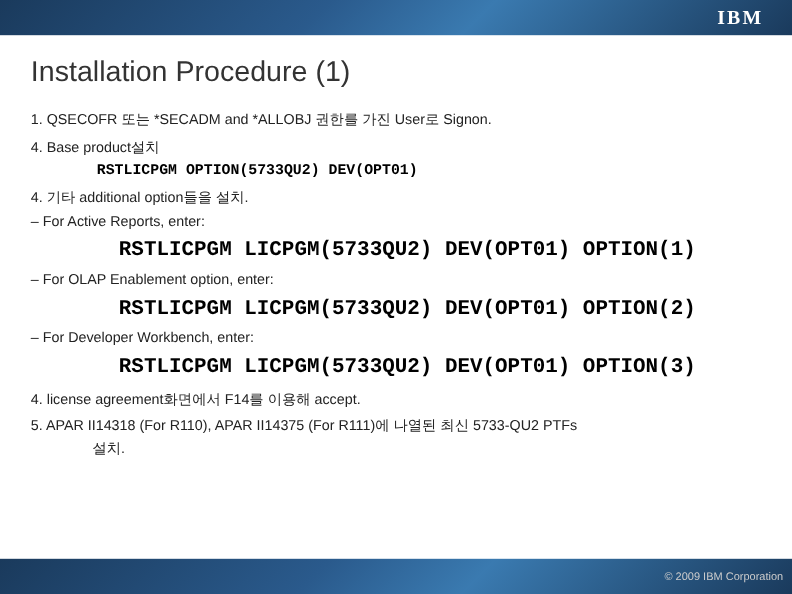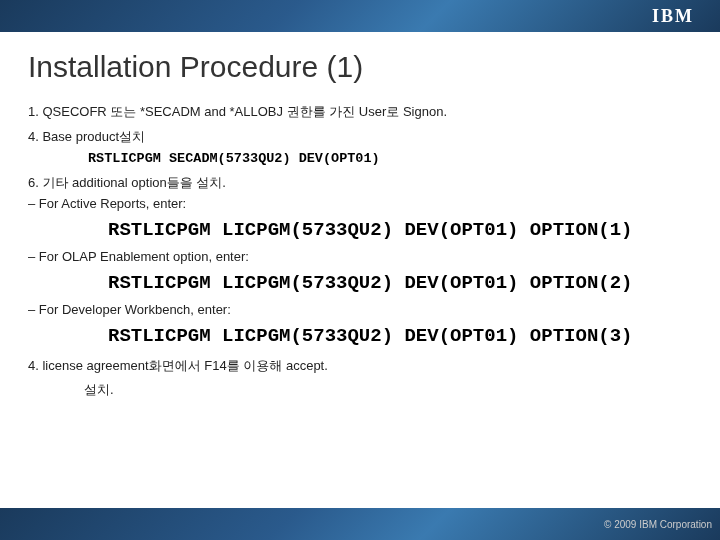--- a/index.html
+++ b/index.html
@@ -52,21 +52,21 @@
       font-size: 10px;
     }
 
     
     .main-content {
       padding: 18px 28px 10px 28px;
       position: relative;
     }
 
     .page-title {
-      font-size: 30px;
+      font-size: 26px;
       font-weight: normal;
       color: #333;
       margin-bottom: 18px;
     }
 
     .content-body {
       font-size: 13px;
       color: #222;
       line-height: 1.6;
     }
@@ -117,25 +117,25 @@
   <h1 class="page-title">Installation Procedure (1)</h1>
 
   <div class="content-body">
 
     <div class="item">
       <span class="item-label">1. QSECOFR 또는 *SECADM and *ALLOBJ 권한를 가진 User로 Signon.</span>
     </div>
 
     <div class="item">
       <span class="item-label">4. Base product설치</span>
-      <span class="code-block">RSTLICPGM SECADM(5733QU2) DEV(OPT01)</span>
+      <span class="code-block">RSTLICPGM OPTION(5733QU2) DEV(OPT01)</span>
     </div>
 
     <div class="item">
-      <span class="item-label">6. 기타 additional option들을 설치.</span>
+      <span class="item-label">4. 기타 additional option들을 설치.</span>
       
       <div class="sub-item">
         <span>– For Active Reports, enter:</span>
         <span class="sub-code">RSTLICPGM LICPGM(5733QU2) DEV(OPT01) OPTION(1)</span>
       </div>
       
       <div class="sub-item">
         <span>– For OLAP Enablement option, enter:</span>
         <span class="sub-code">RSTLICPGM LICPGM(5733QU2) DEV(OPT01) OPTION(2)</span>
       </div>
@@ -144,20 +144,21 @@
         <span>– For Developer Workbench, enter:</span>
         <span class="sub-code">RSTLICPGM LICPGM(5733QU2) DEV(OPT01) OPTION(3)</span>
       </div>
     </div>
 
     <div class="item">
       <span class="item-label">4. license agreement화면에서 F14를 이용해 accept.</span>
     </div>
 
     <div class="item">
+      <span class="item-label">5. APAR II14318 (For R110), APAR II14375 (For R111)에 나열된 최신 5733-QU2 PTFs</span>
       <span class="item5-second">설치.</span>
     </div>
 
   </div>
 </div>
 
 <div class="bottom-banner">
   <span class="copyright">© 2009 IBM Corporation</span>
 </div>
 

